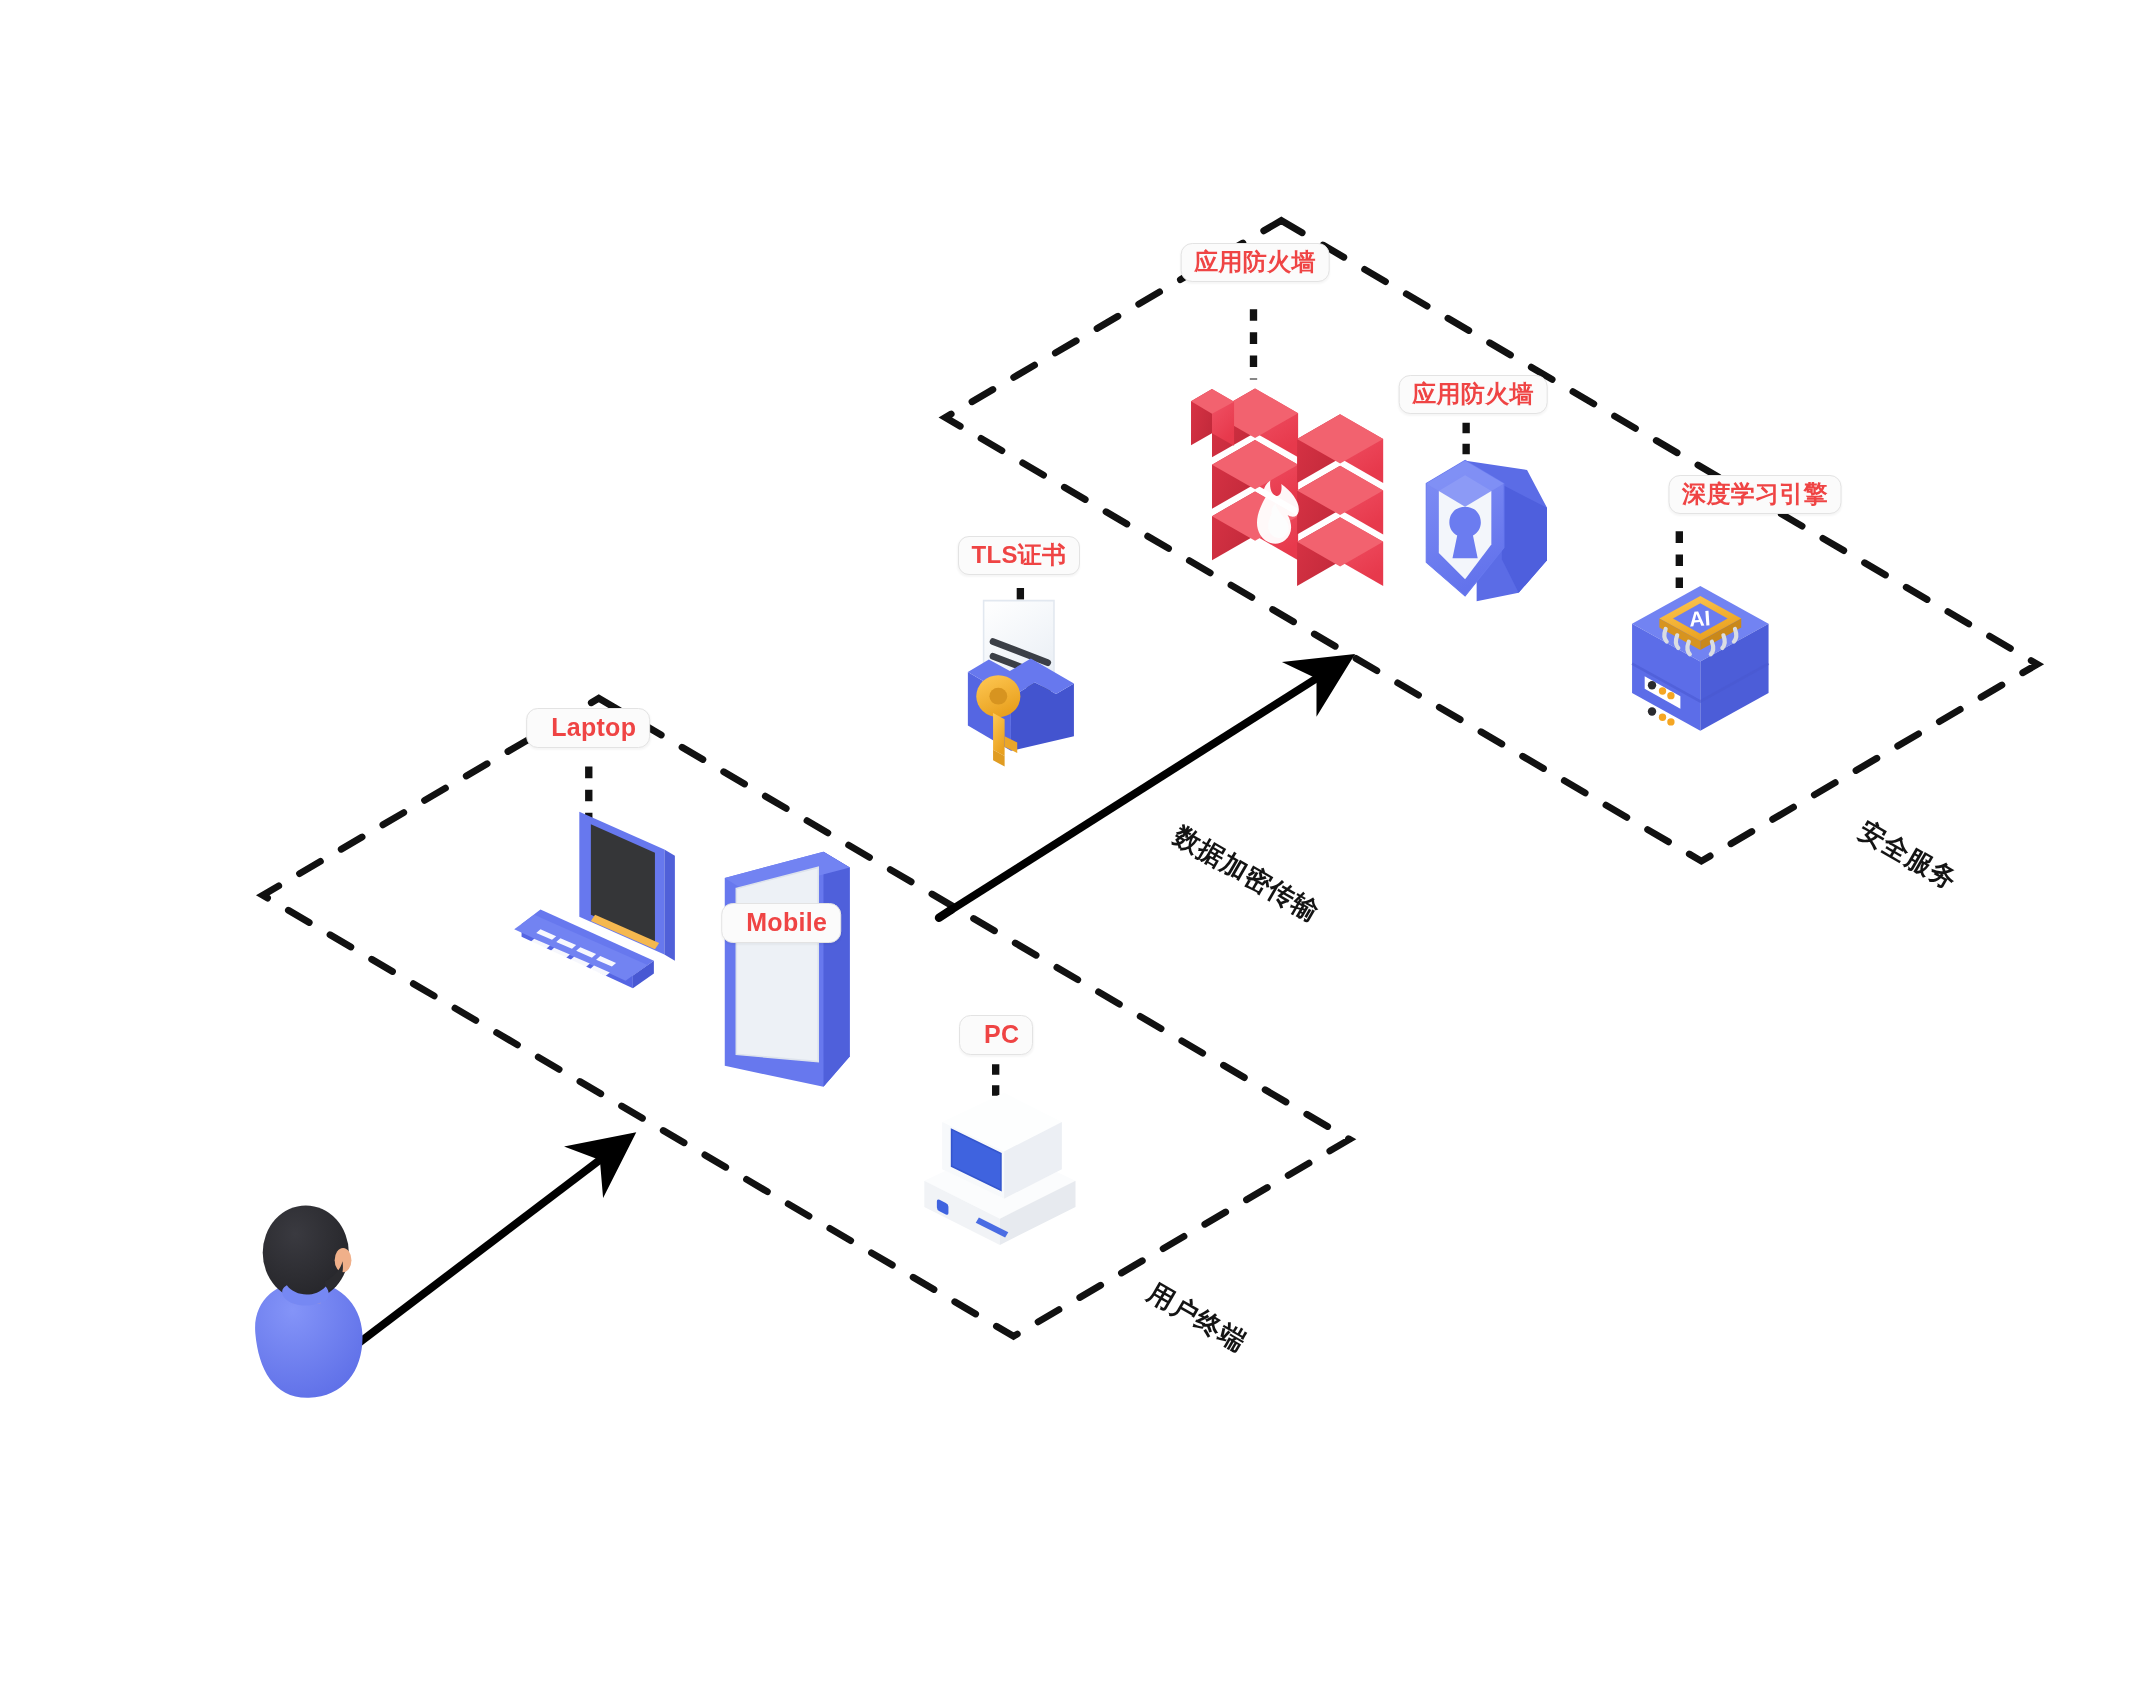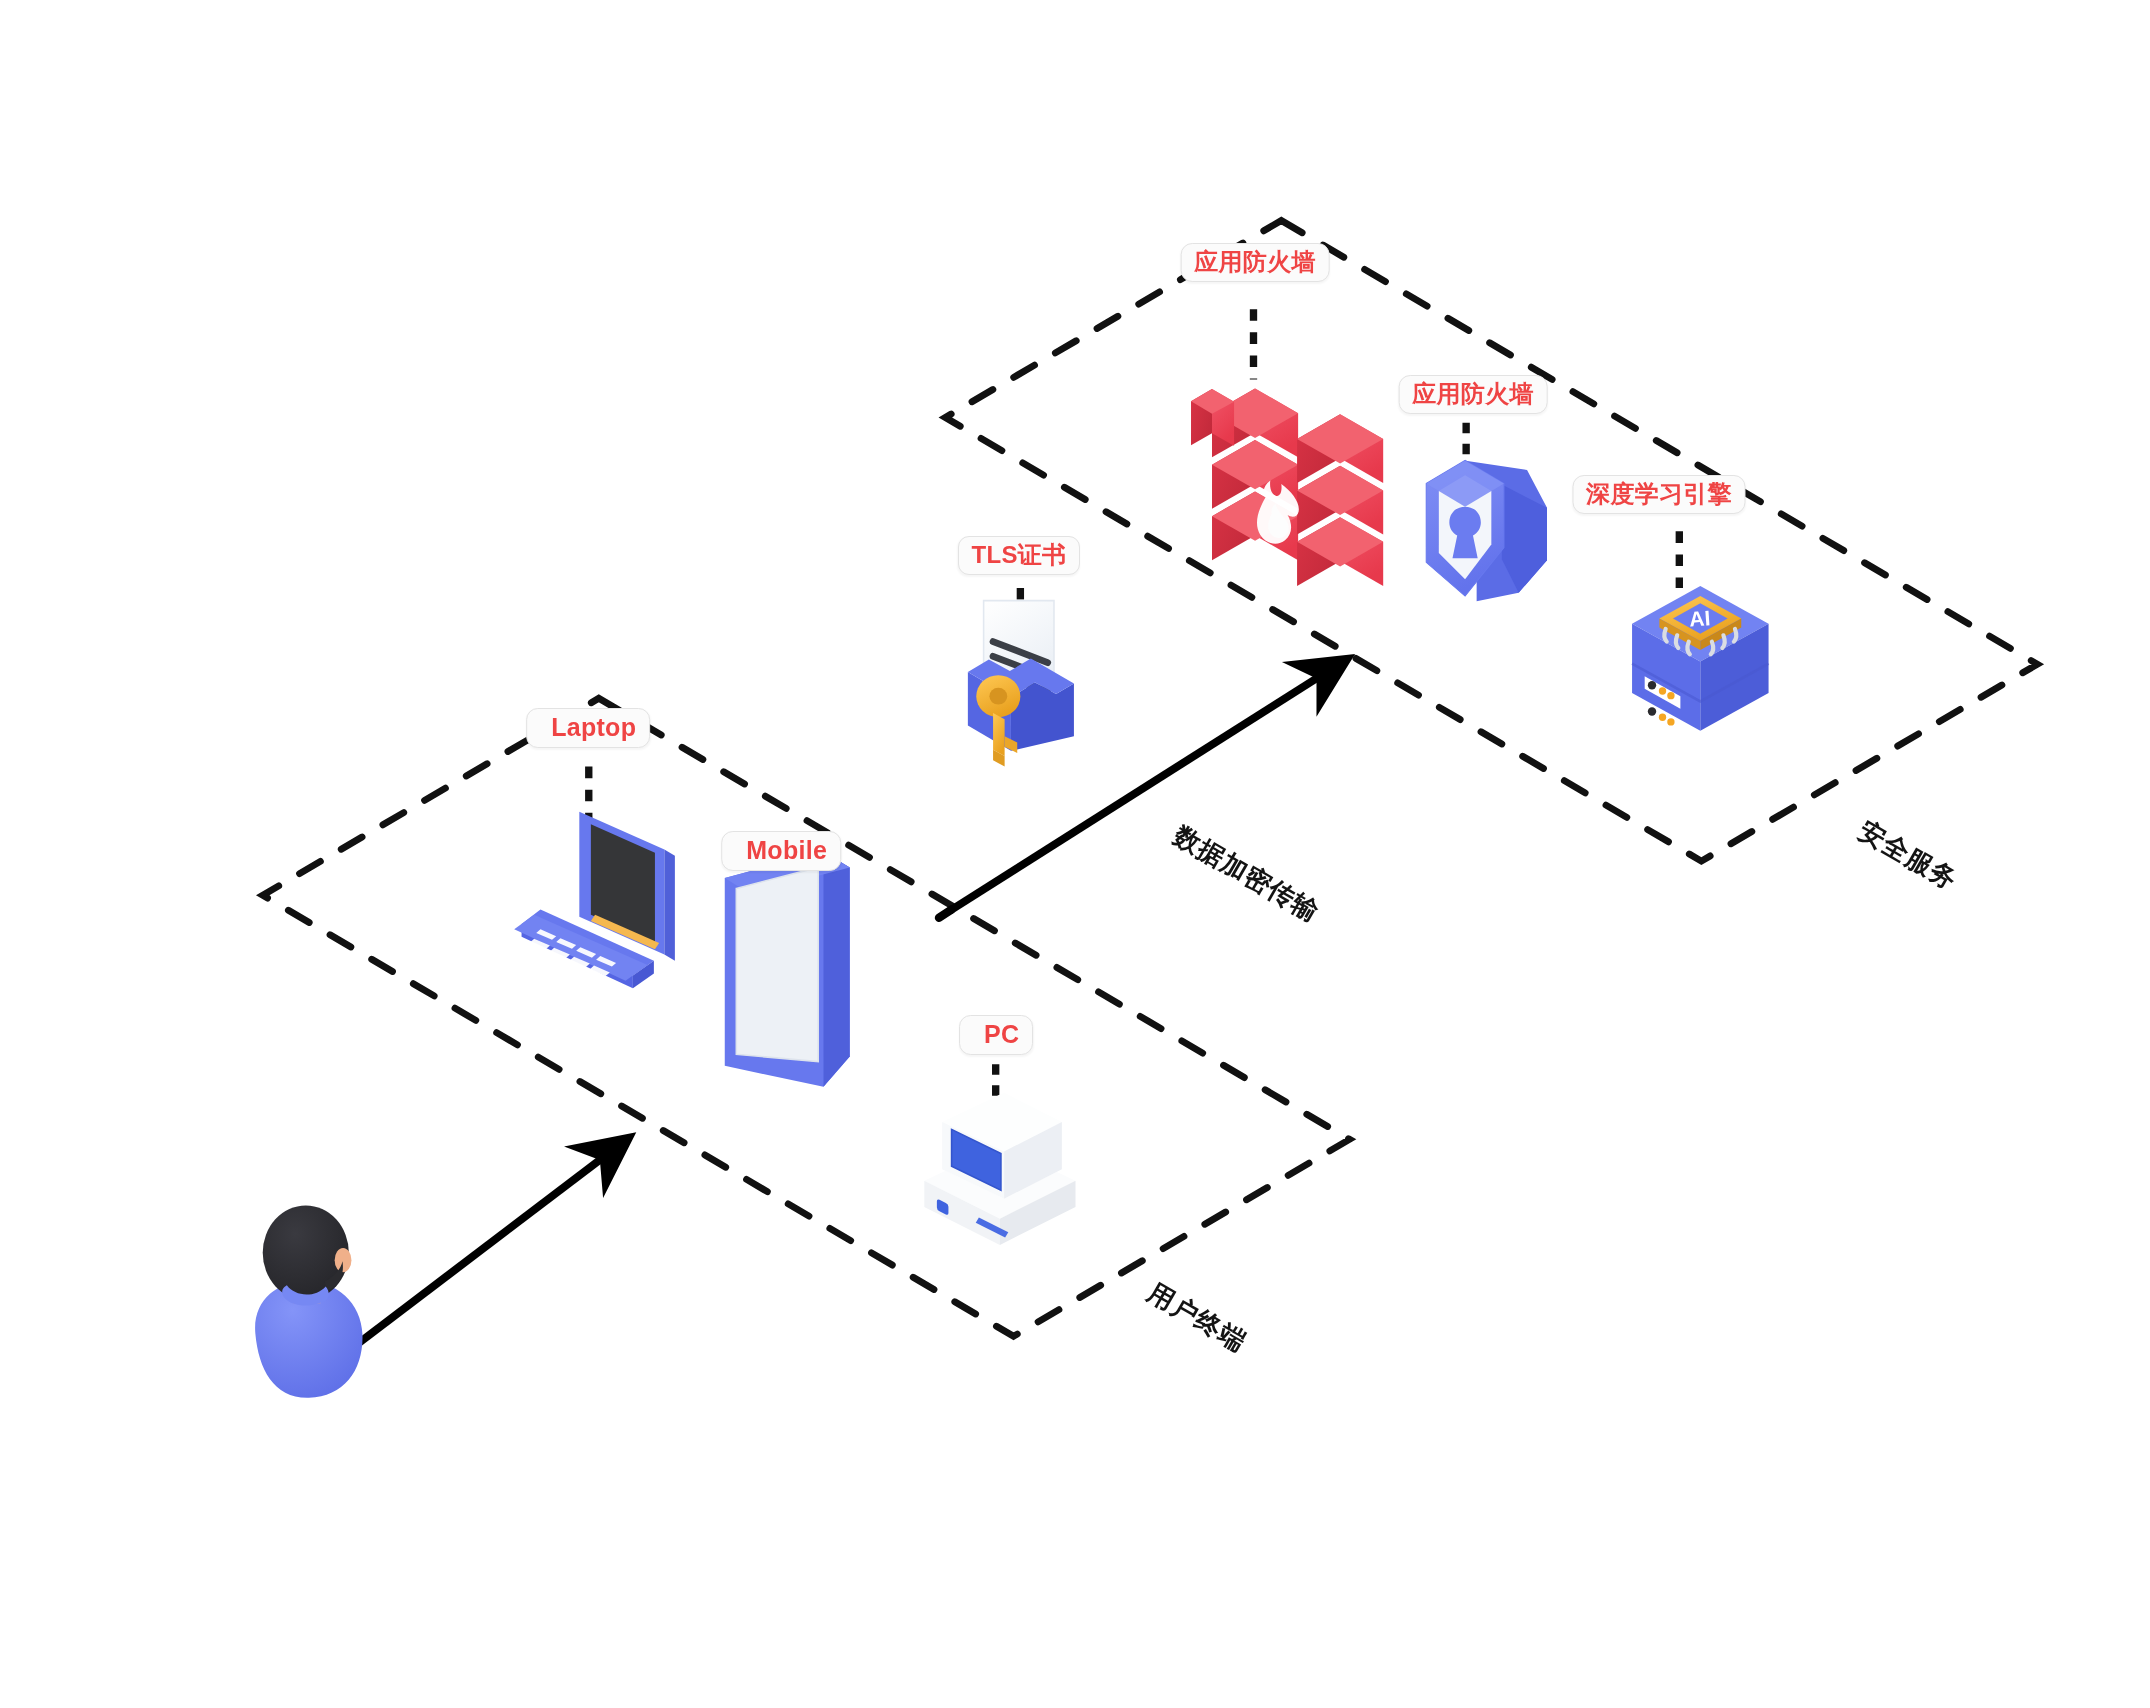--- a/index.html
+++ b/index.html
@@ -339,27 +339,27 @@
                C140,202 104,198 90,180 C84,170 88,162 96,158 Z" fill="#7688f3"></path>
     </g>
   </g>
 
 </svg>
 
 <div class="pill" style="left:1255px; top:243px;">应用防火墙</div>
 
 <div class="pill" style="left:1473px; top:375px;">应用防火墙</div>
 
-<div class="pill" style="left:1659px; top:475px;">深度学习引擎</div>
+<div class="pill" style="left:1755px; top:475px;">深度学习引擎</div>
 
 <div class="pill" style="left:1019px; top:536px;border-radius:11px;">TLS证书</div>
 
 <div class="pill en" style="left:588px; top:708px;">Laptop</div>
 
-<div class="pill en" style="left:781px; top:831px;">Mobile</div>
+<div class="pill en" style="left:781px; top:903px;">Mobile</div>
 
 <div class="pill en" style="left:996px; top:1015px;">PC</div>
 
 <div class="edge-cap" style="left:1176px; top:816px; transform:rotate(30deg);">数据加密传输</div>
 
 <div class="zone-cap" style="left:1861px; top:811px; transform:rotate(30deg);">安全服务</div>
 
 <div class="zone-cap" style="left:1150px; top:1273px; transform:rotate(30deg);">用户终端</div>
 
 </div>

